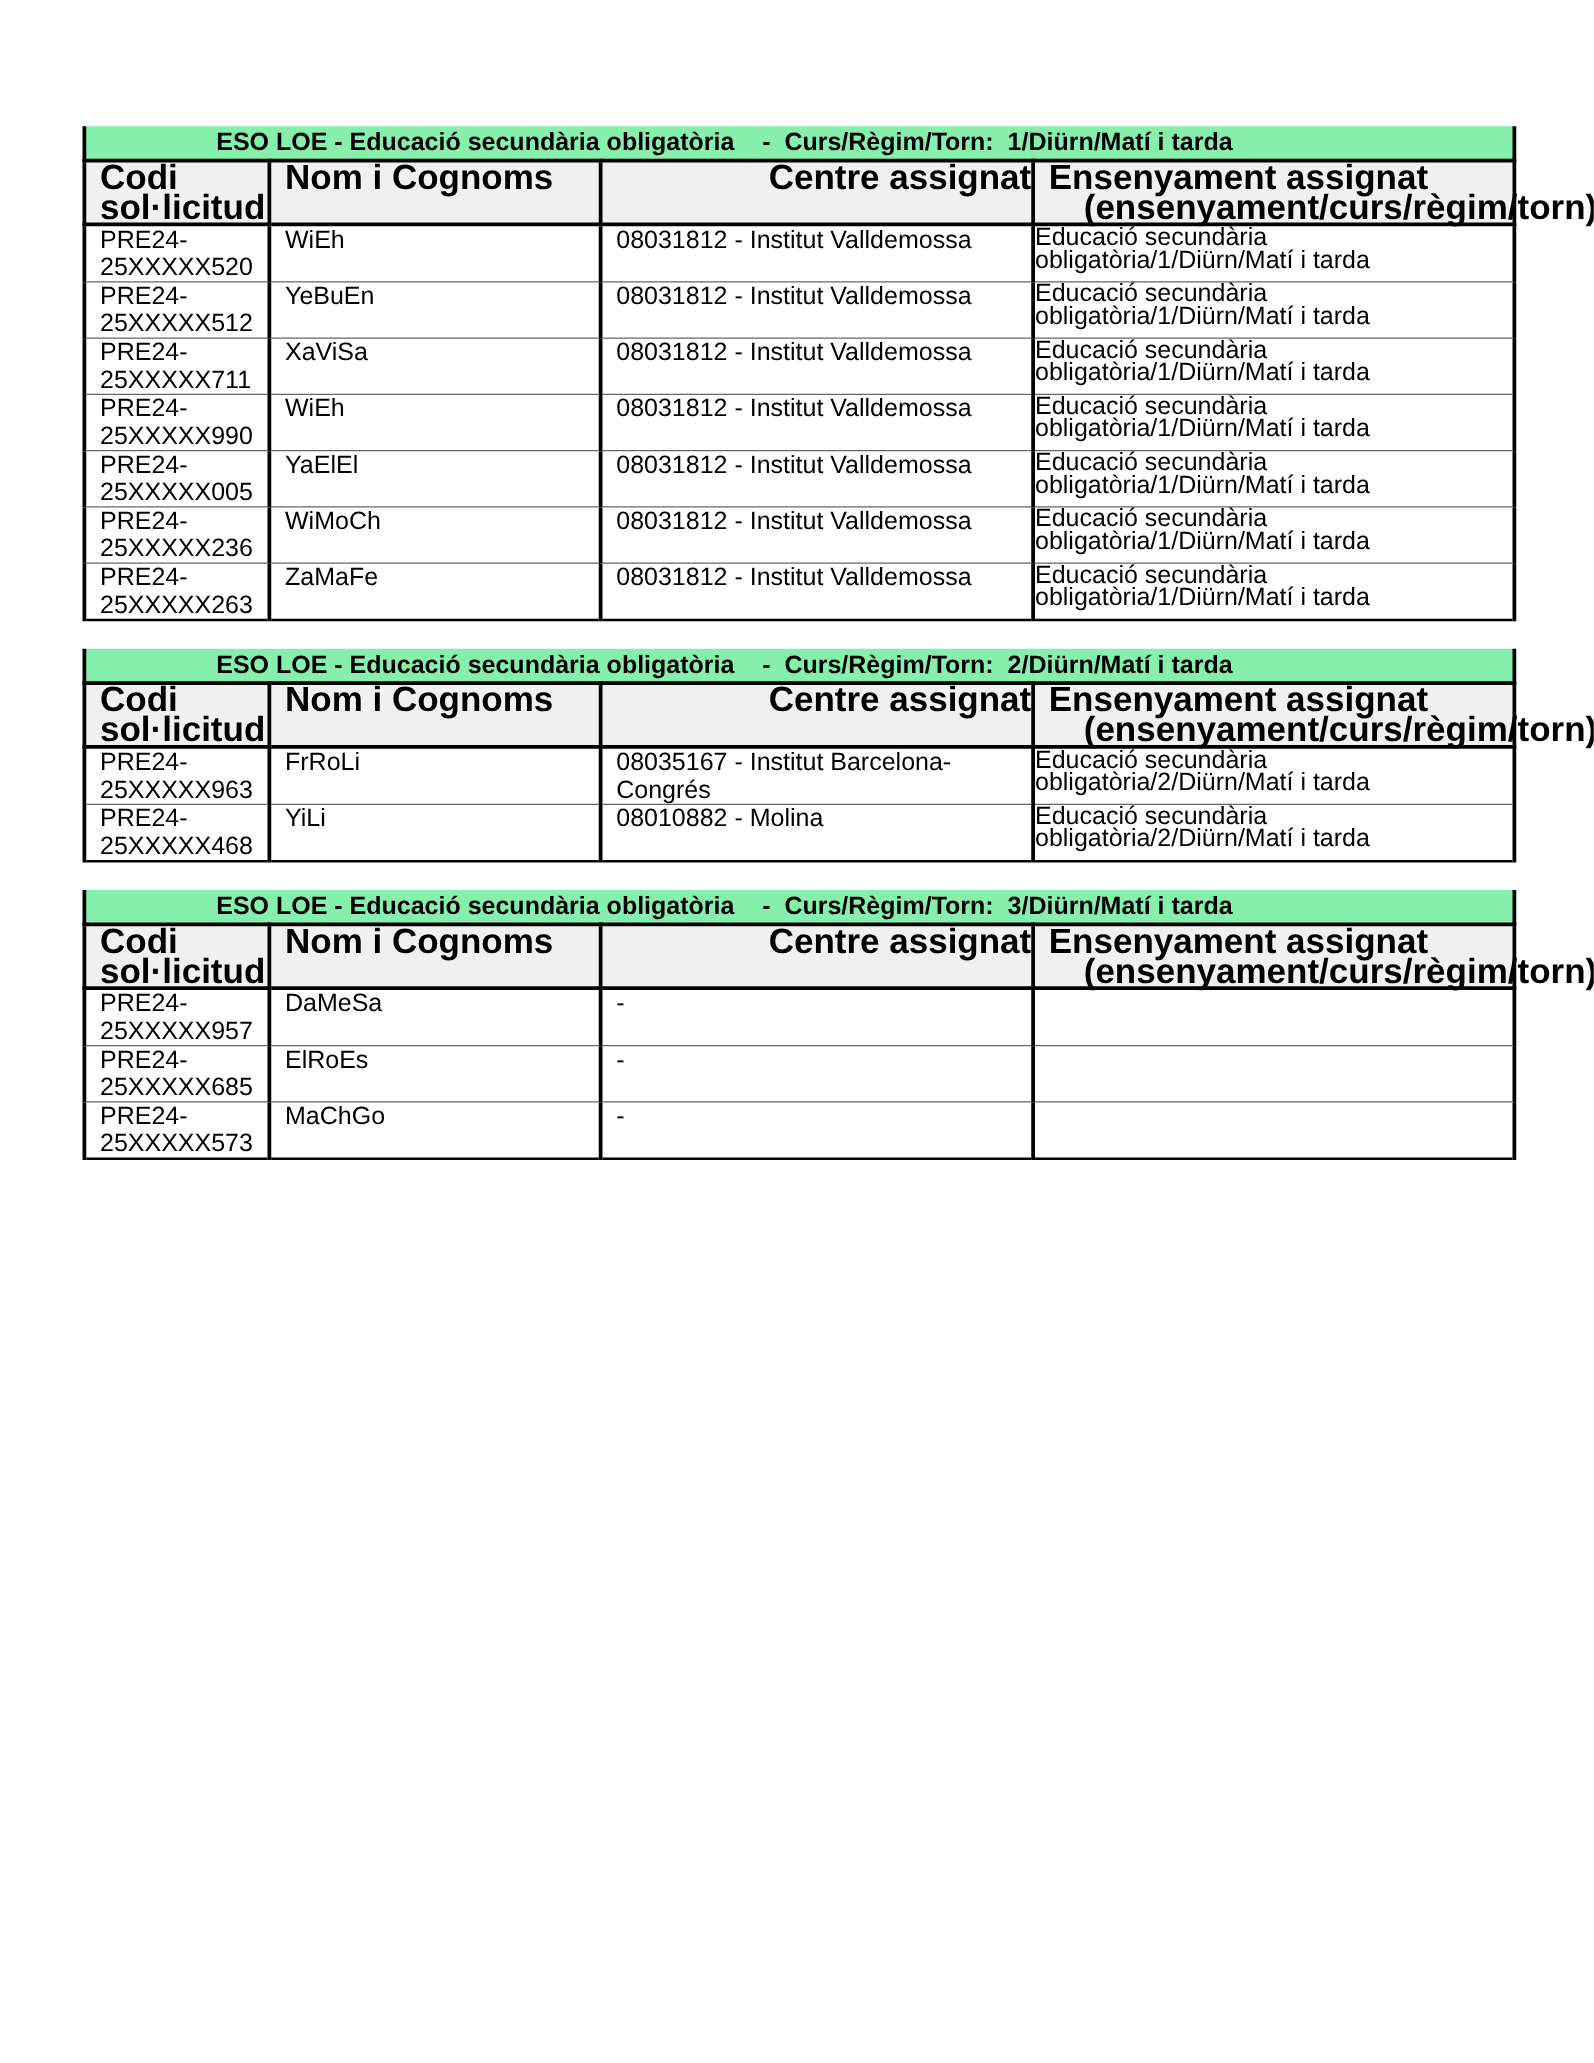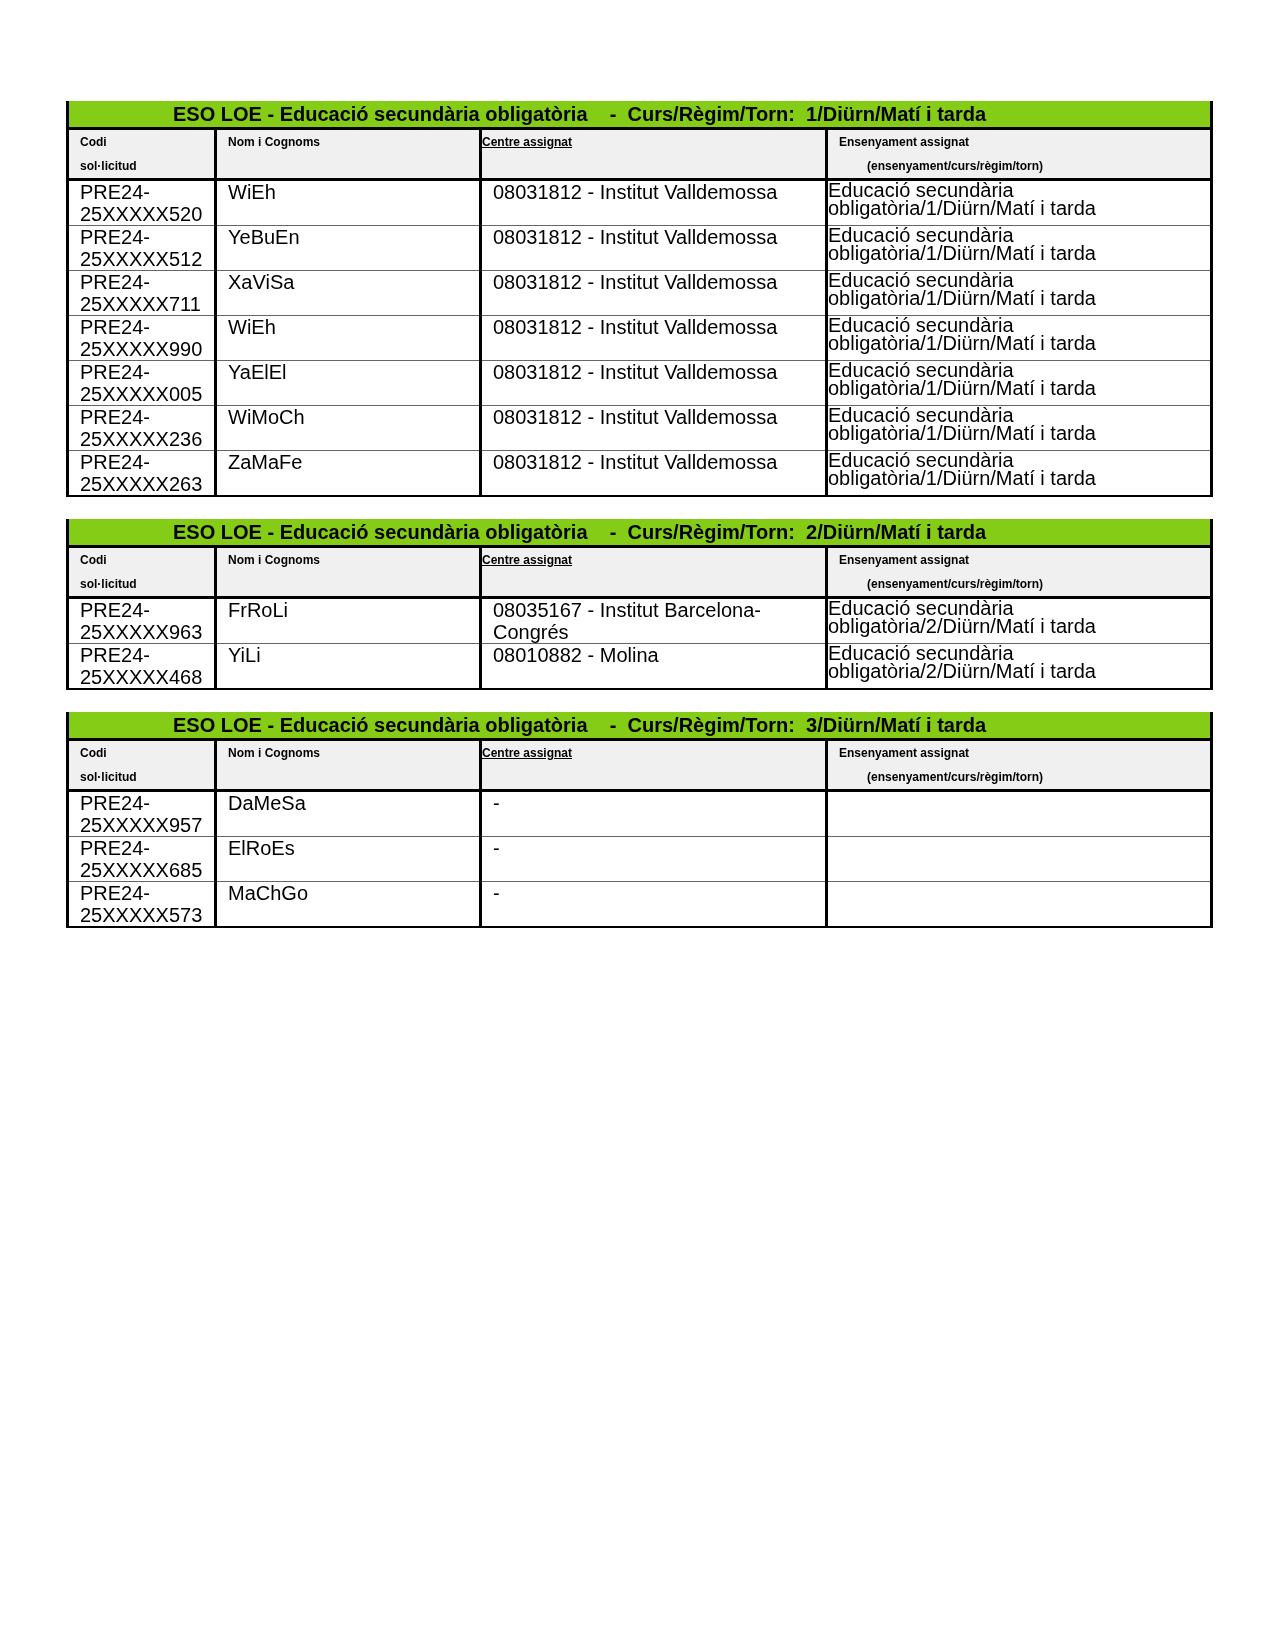--- a/index.html
+++ b/index.html
@@ -1,31 +1,31 @@
 <!DOCTYPE html>
 <html><head>
   <meta charset="utf-8">
   <style>
     html, body { margin: 0; padding: 0; background: #ffffff; }
     body { width: 1275px; height: 1650px; position: relative; font-family: "Liberation Sans", sans-serif; color: #000; }
     .tbl { position: absolute; left: 66px; width: 1144px; border-collapse: collapse; table-layout: fixed; }
     .tbl td, .tbl th { padding: 0; vertical-align: top; }
     .title-row td {
-      background: #84cc16; height: 26px; font-weight: bold; font-size: 20px; line-height: 26px;
+      background: #86efac; height: 26px; font-weight: bold; font-size: 20px; line-height: 26px;
       text-align: center; border-left: 3px solid #000; border-right: 3px solid #000; border-bottom: 3px solid #000;
       white-space: pre; padding-left: 0;
     }
     .title-row td .title-inner { display: inline-block; margin-left: -120px; }
     .hdr th {
-      background: #f0f0f0; height: 47px; font-size: 12px; font-weight: bold; text-align: left;
+      background: #f0f0f0; height: 47px; font-size: 28px; font-weight: bold; text-align: left;
       border-left: 3px solid #000; border-right: 3px solid #000; border-bottom: 3px solid #000; line-height: 24px;
     }
     .hdr th.c1 { padding-left: 11px; }
     .hdr th.c2 { padding-left: 11px; margin-top: 36px; }
-    .hdr th.c3 { text-align: left; text-decoration: underline; }
+    .hdr th.c3 { text-align: right; }
     .hdr th.c4 { padding-left: 11px; }
     .hdr th .sub { display: block; padding-left: 28px; }
     .row td {
       height: 43px; font-size: 20px; line-height: 22px;
       border-left: 3px solid #000; border-right: 3px solid #000; border-bottom: 1px solid #666;
     }
     .row:last-child td { border-bottom: 2px solid #000; }
     .row td.c1 { padding-left: 11px; }
     .row td.c2 { padding-left: 11px; }
     .row td.c3 { padding-left: 11px; }

